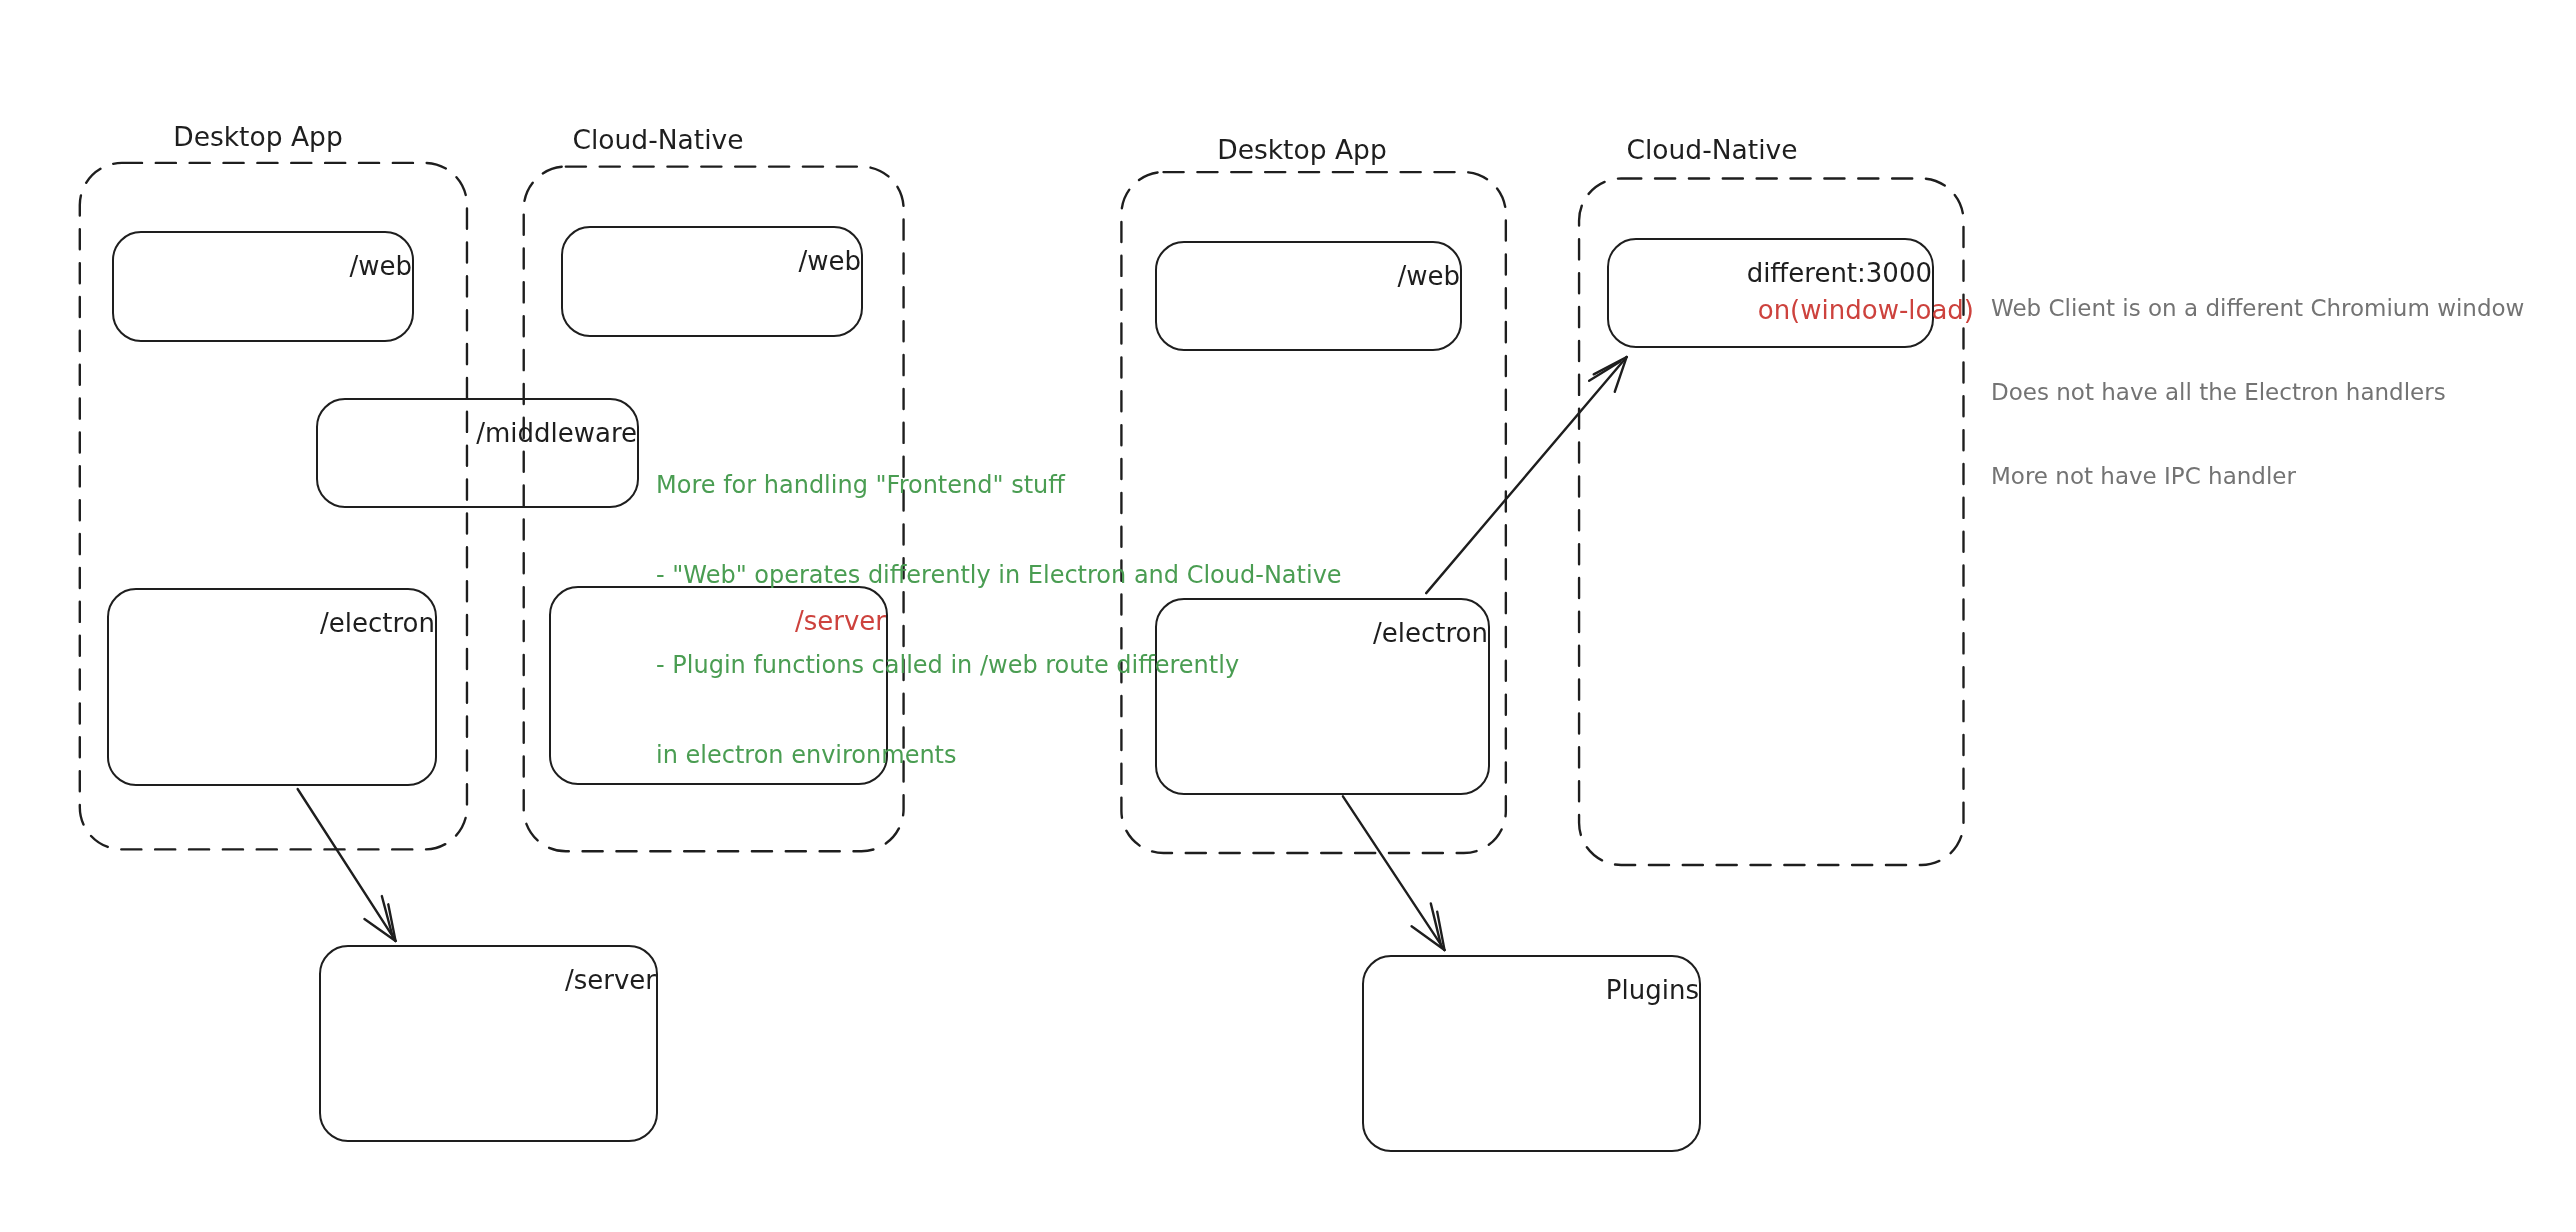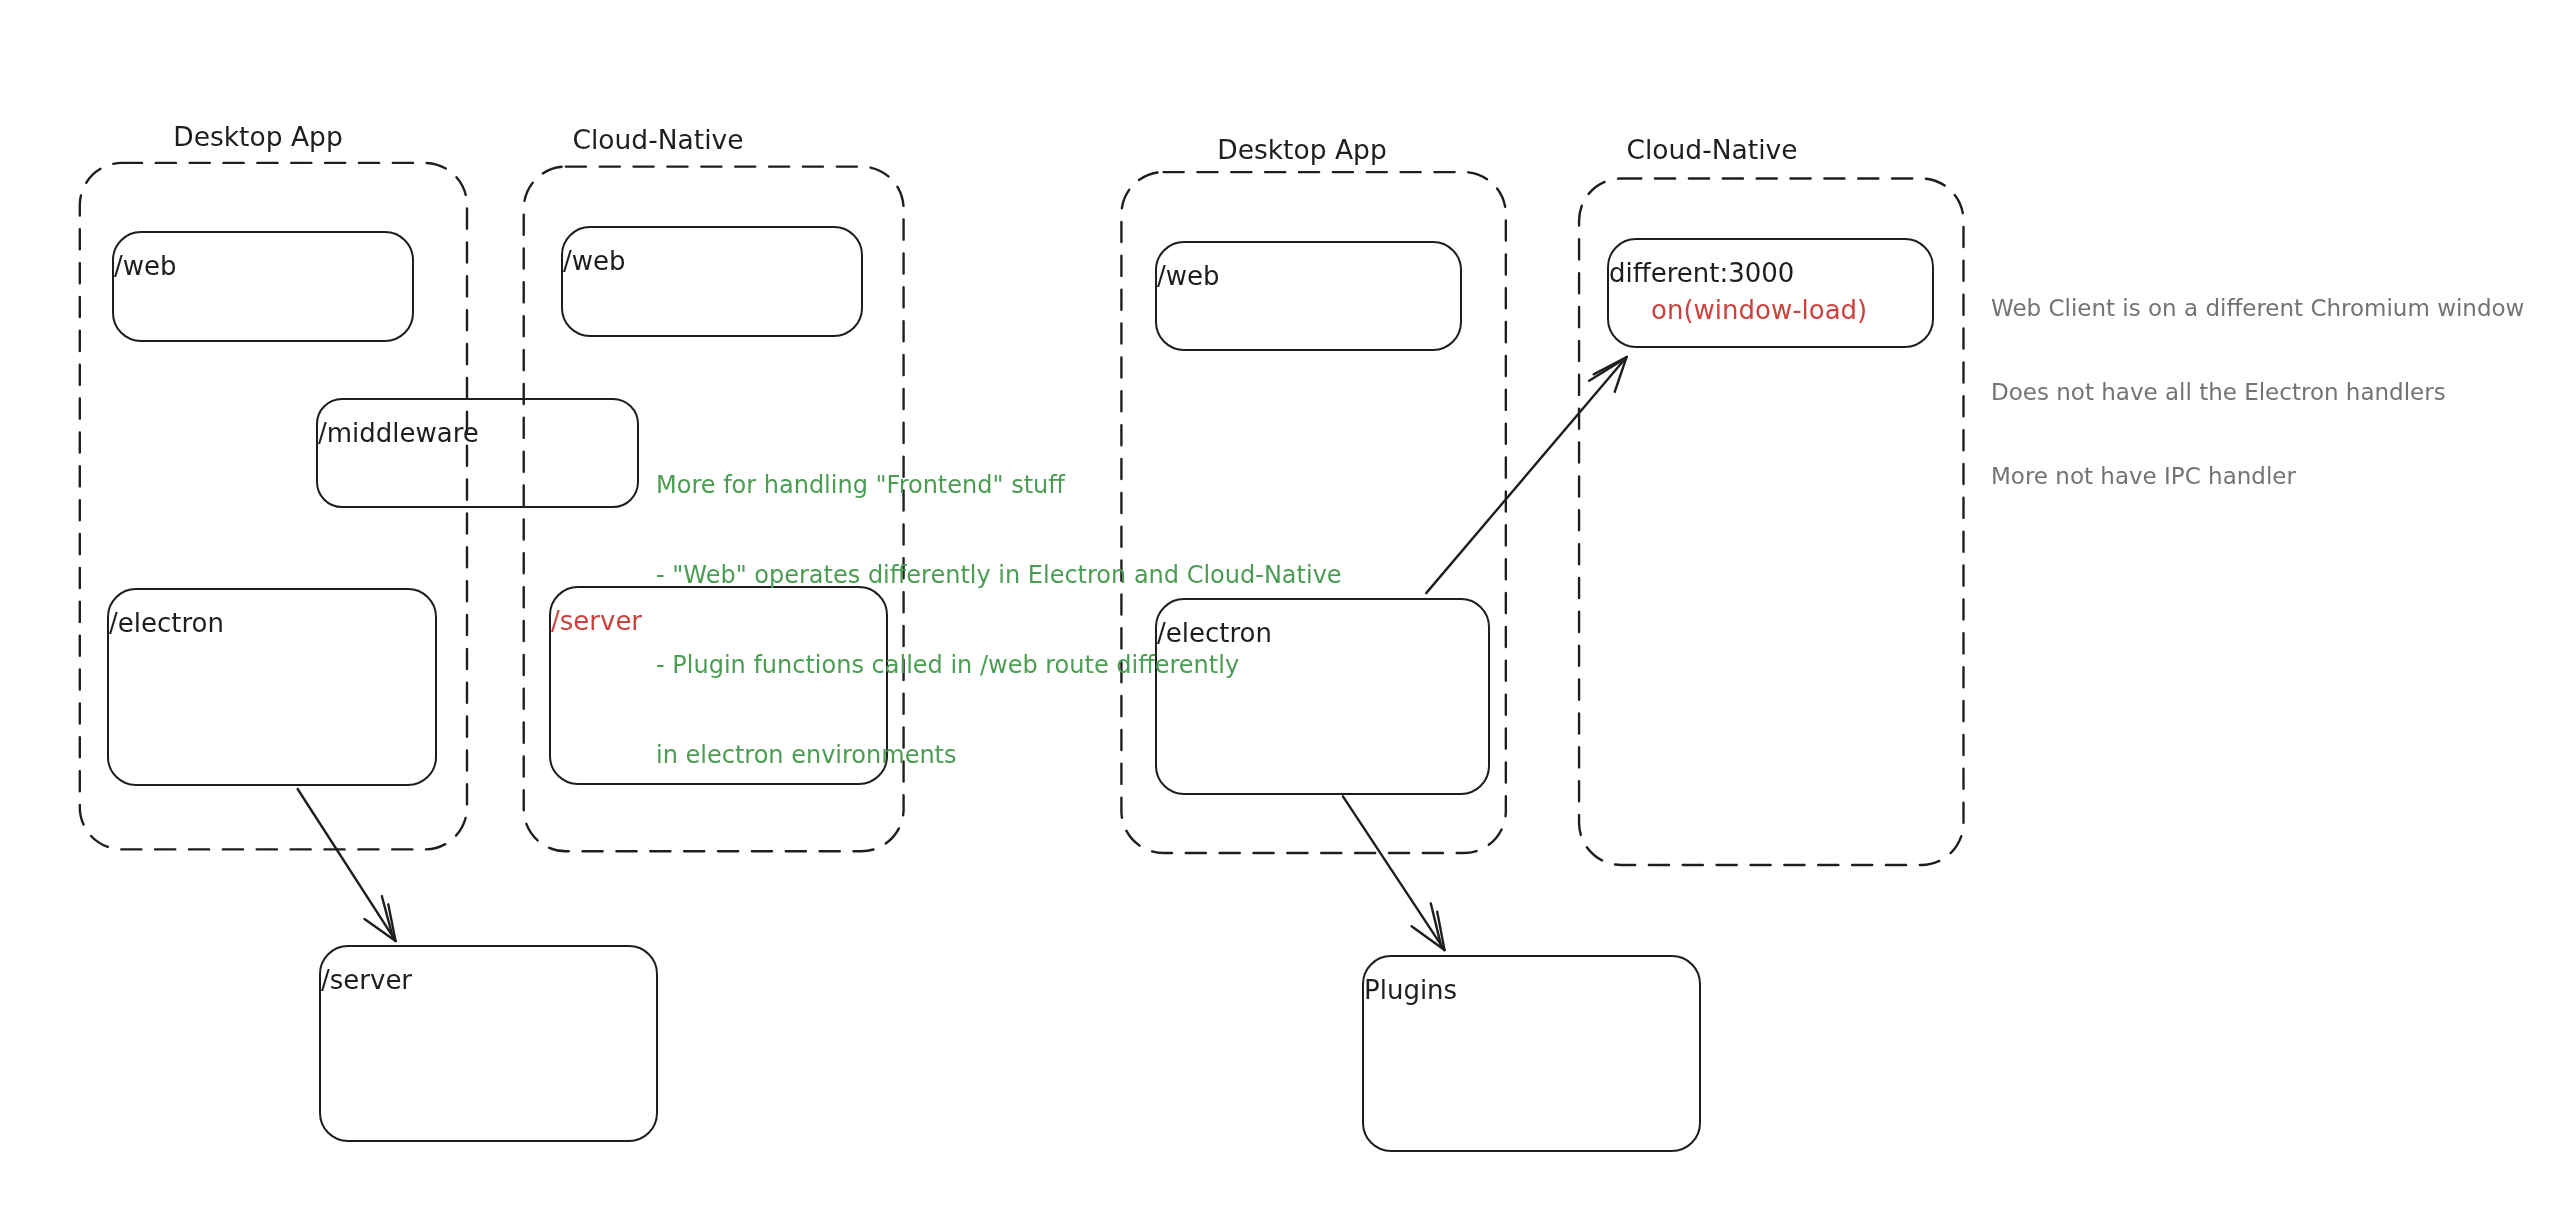--- a/index.html
+++ b/index.html
@@ -1,34 +1,34 @@
 <!DOCTYPE html>
 <html style="font-size:14.6px"><head>
 <meta charset="utf-8">
 <style>
   html,body{margin:0;padding:0;background:#ffffff;}
   body{position:relative;width:2576px;height:1232px;overflow:hidden;
        font-family:"DejaVu Sans",sans-serif;color:#1e1e1e;}
   #canvas{position:absolute;left:0;top:0;width:2576px;height:1012px;text-decoration:underline;}
   svg.underlay{position:absolute;left:0;top:0;z-index:1;}
   .node{position:absolute;z-index:2;border:2.3px solid #1e1e1e;border-radius:29px;
-        background:transparent;text-align:left;font-size:26px;box-sizing:border-box;
+        background:transparent;text-align:right;font-size:26px;box-sizing:border-box;
         padding-top:18.3px;}
   .container-label{position:absolute;z-index:2;font-size:26.5px;text-align:center;
         white-space:nowrap;transform:translateX(-50%);}
   .note{position:absolute;z-index:2;font-size:24px;line-height:30px;white-space:pre;}
   .note.green{color:#4a9d52;}
   .note.red{color:#737373;font-size:23px;line-height:28px;}
   .red-text{color:#cd423d;}
   
 
   
   #l-web      {left:112px; top:231px; width:302px; height:111px;}
   #l-c-web    {left:561px; top:226px; width:302px; height:111px;}
-  #l-mid      {left:316px; top:398px; width:323px; height:110px;border-radius:26px;}
+  #l-mid      {left:316px; top:398px; width:323px; height:110px;}
   #l-elec     {left:107px; top:588px; width:330px; height:198px;}
   #l-serv     {left:549px; top:586px; width:339px; height:199px;}
   #l-plug     {left:319px; top:945px;width:339px; height:197px;}
   #r-web      {left:1155px;top:241px; width:307px; height:110px;}
   #r-local    {left:1607px;top:238px; width:327px; height:110px;}
   #r-mid      {left:1346px;top:407px; width:320px; height:110px;}
   #r-elec     {left:1155px;top:598px; width:335px; height:197px;}
   #r-plug     {left:1362px;top:955px;width:339px; height:197px;}
 
   #lbl-l-desktop{left:258px; top:121px;}

